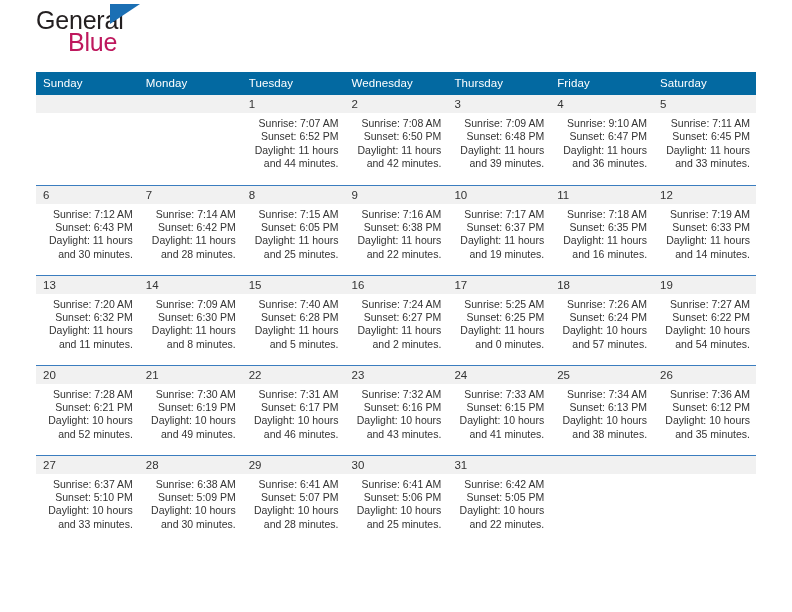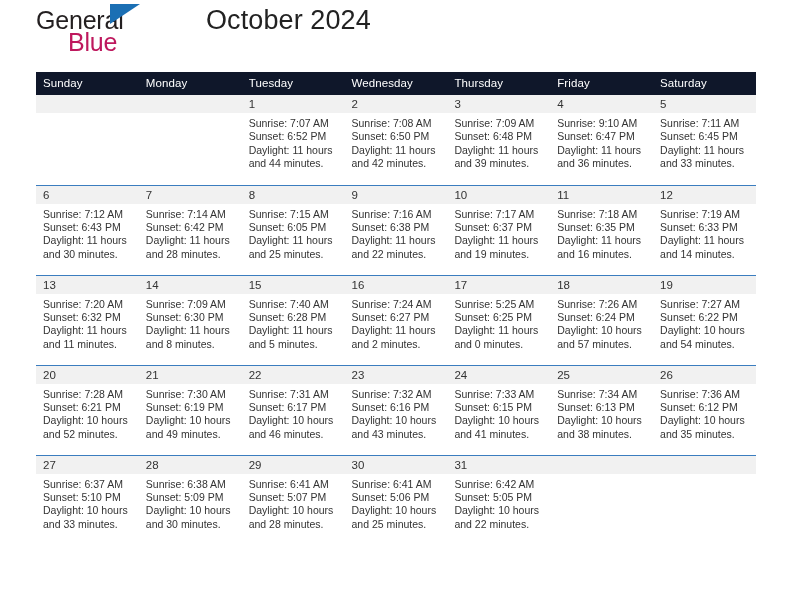--- a/index.html
+++ b/index.html
@@ -11,21 +11,21 @@
   }
   .page { position:relative; width:792px; height:612px; padding:0; }
 
   
   .masthead {
     position:relative;
     height:72px;
     margin:0 36px;
     display:flex;
     align-items:flex-start;
-    justify-content:flex-start;
+    justify-content:space-between;
   }
   .logo { position:relative; padding-top:6px; width:170px; }
   .logo-row1 {
     position:relative;
     font-size:25px;
     color:#231f20;
     letter-spacing:-0.2px;
     line-height:28px;
     display:inline-block;
   }
@@ -61,21 +61,21 @@
   }
 
   
   .calendar {
     margin:0 36px;
     width:720px;
     border-collapse:collapse;
     table-layout:fixed;
   }
   .calendar th {
-    background:#0f172a;
+    background:#0369a1;
     color:#ffffff;
     font-size:11.5px;
     font-weight:normal;
     text-align:left;
     padding:5px 0 6px 7px;
     height:22px;
     letter-spacing:0.1px;
   }
   .calendar td {
     vertical-align:top;
@@ -92,39 +92,39 @@
     padding:1px 0 0 7px;
     font-size:11.5px;
     color:#333333;
     line-height:17px;
   }
   .cell-body {
     padding:4px 6px 0 7px;
     font-size:10.5px;
     color:#333333;
     line-height:13.4px;
+    text-align:right;
   }
   .cell-body div { white-space:nowrap; }
   td.empty .daynum-band { background:#f1f1f1; }
 </style>
 </head>
 <body>
 
 <div class="page">
 
   <div class="masthead">
 
     <div class="logo">
       <span class="logo-row1">General</span>
       <span class="logo-tri"></span>
       <span class="logo-row2">Blue</span>
     </div>
 
     <div class="title-block">
-      <div class="cal-title">October 2024</div>
     </div>
 
   </div>
 
   <table class="calendar">
     <thead>
       <tr id="weekday-row">
           <th>Sunday</th>
           <th>Monday</th>
           <th>Tuesday</th>

